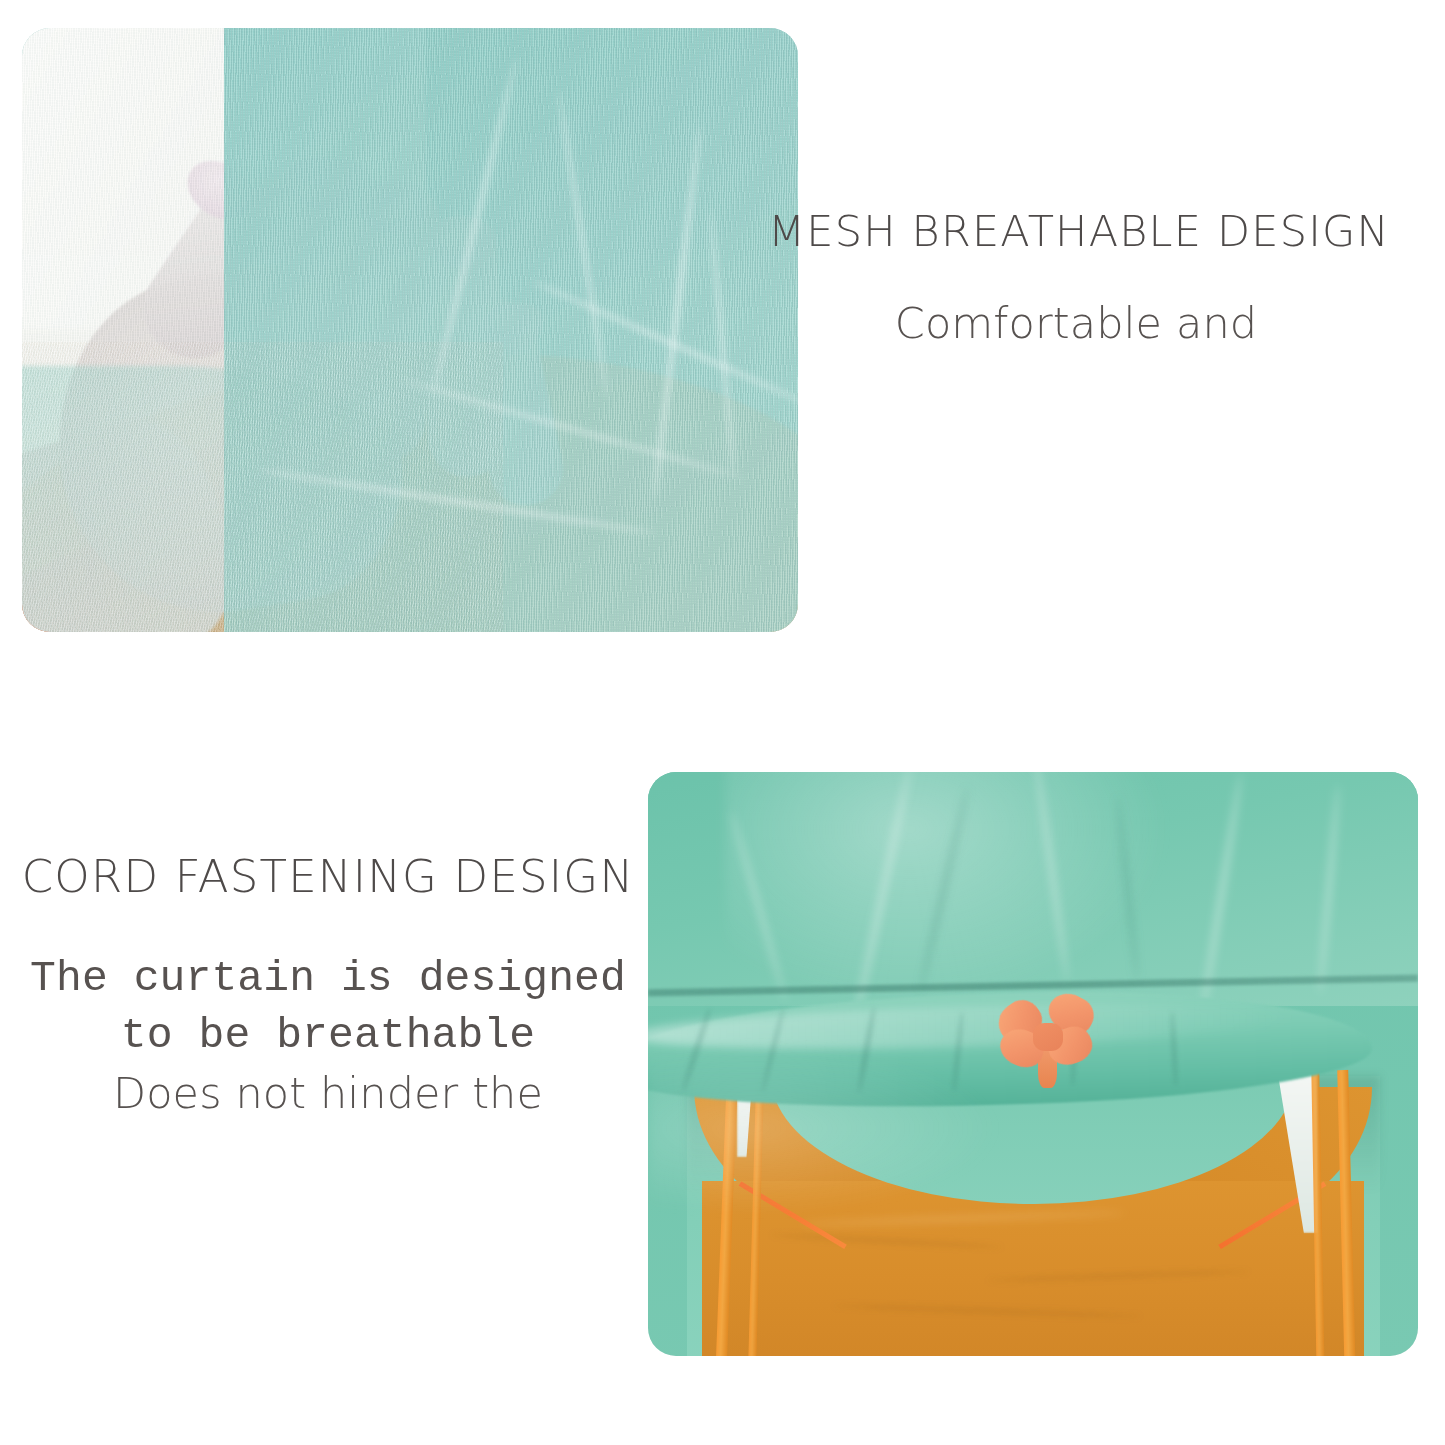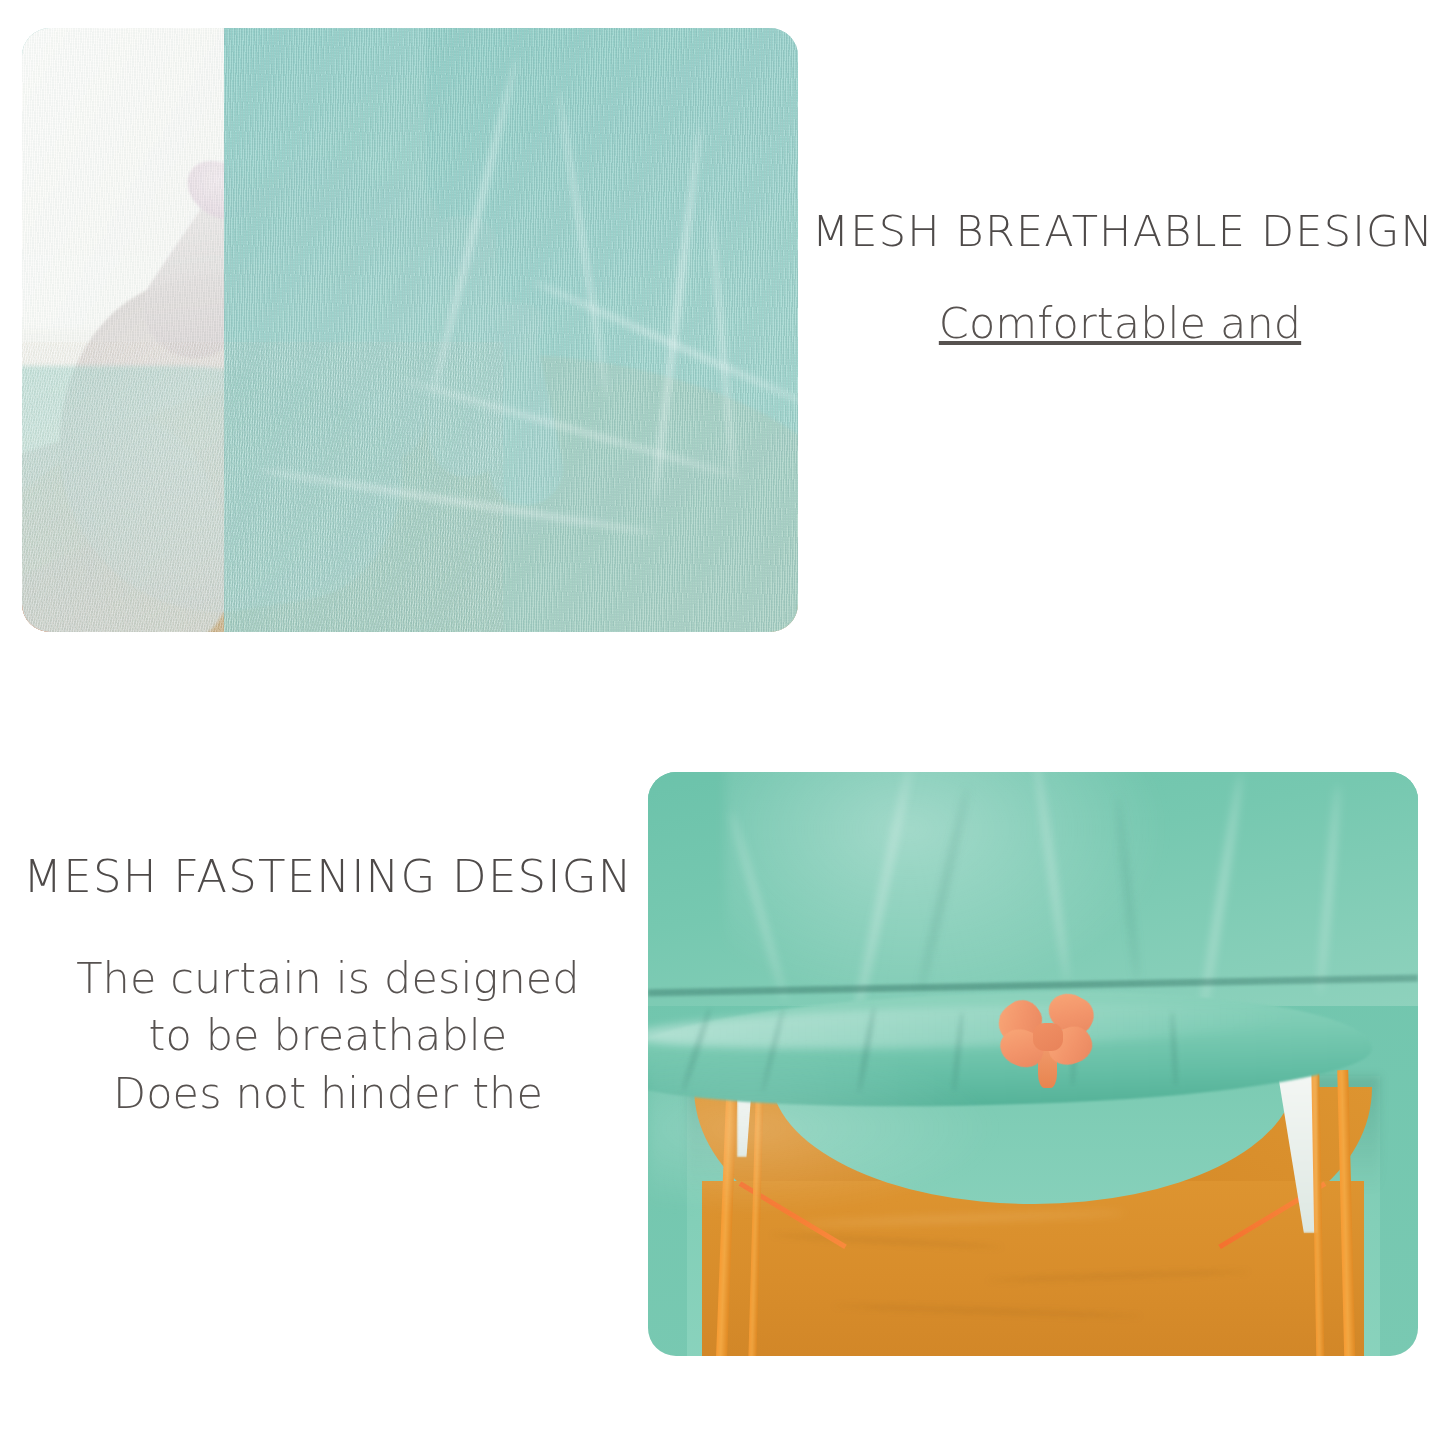--- a/index.html
+++ b/index.html
@@ -260,26 +260,26 @@
   
   .txtblock{position:absolute;}
   .heading{
     font-size:44px;letter-spacing:1.2px;color:#4e4a49;font-weight:300;
     white-space:nowrap;line-height:1.1;
   }
   .bodytxt{
     font-size:43px;color:#575250;font-weight:300;line-height:1.34;
     letter-spacing:.1px;
   }
-  #text-mesh{left:812px;top:208px;width:616px;text-align:center;}
+  #text-mesh{left:768px;top:208px;width:616px;text-align:center;}
   #text-mesh .heading{text-align:center;font-size:43px;}
-  #text-mesh .bodytxt{margin-top:40px;text-decoration:underline;}
+  #text-mesh .bodytxt{margin-top:40px;}
   #text-cord{left:18px;top:852px;width:620px;text-align:center;}
   #text-cord .heading{text-align:center;font-size:45px;}
-  #text-cord .p1{margin-top:48px;}
+  #text-cord .p1{margin-top:48px;font-family:Liberation Mono, monospace;}
   #text-cord .p2{}
 </style>
 </head>
 <body>
 
 <div class="stage">
 
   <div class="photo" id="photo-mesh">
     <div class="mesh-bg"></div>
     <div class="mesh-white"></div>
@@ -319,21 +319,21 @@
   </div>
 
   <div class="txtblock" id="text-mesh">
     <div class="heading">MESH BREATHABLE DESIGN</div>
     <div class="bodytxt">
       <div>Comfortable and</div>
     </div>
   </div>
 
   <div class="txtblock" id="text-cord">
-    <div class="heading">MESH FASTENING DESIGN</div>
+    <div class="heading">CORD FASTENING DESIGN</div>
     <div class="bodytxt p1">
       <div>The curtain is designed</div>
       <div>to be breathable</div>
     </div>
     <div class="bodytxt p2">
       <div>Does not hinder the</div>
     </div>
   </div>
 
   <div class="photo" id="photo-tent">

